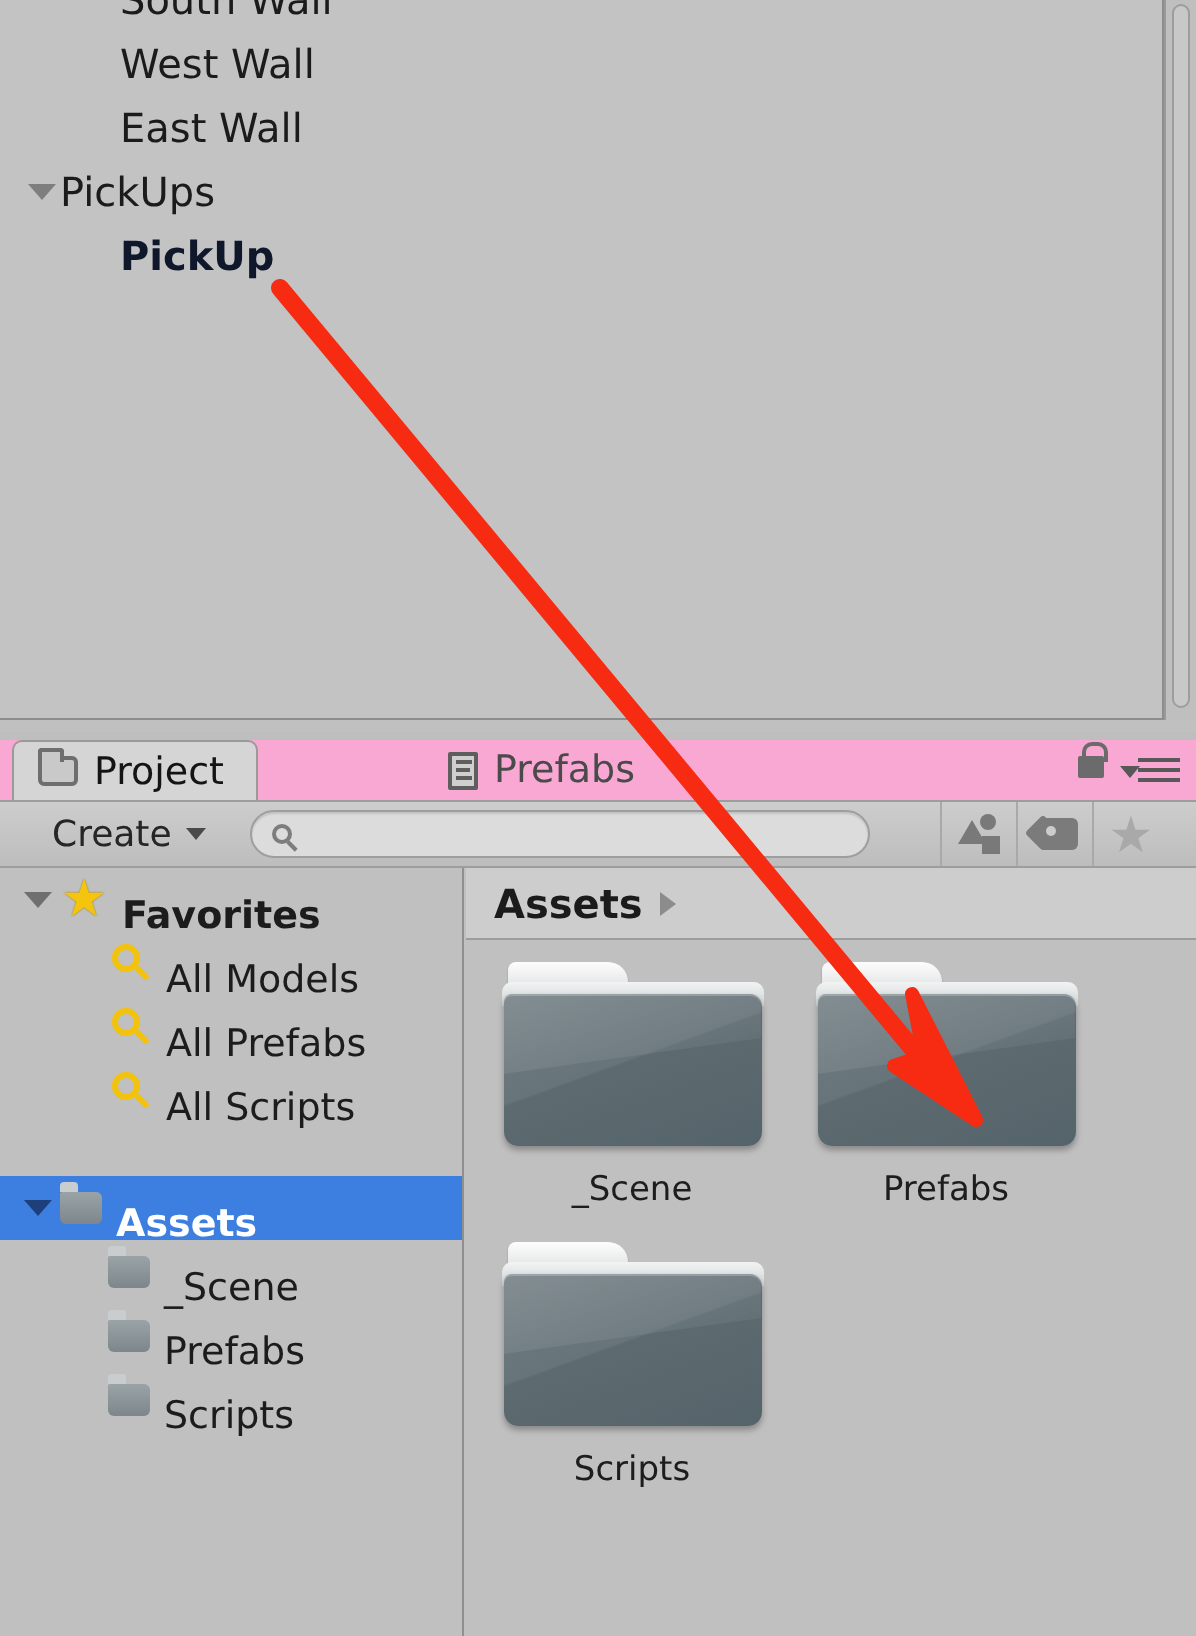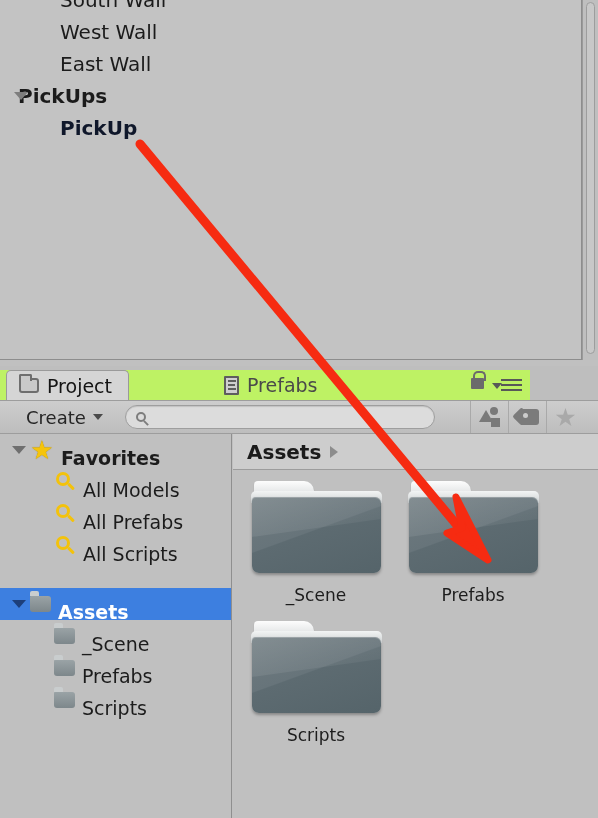--- a/index.html
+++ b/index.html
@@ -22,21 +22,21 @@
     border-right: 1px solid #8d8d8d;
     border-bottom: 1px solid #8d8d8d;
     overflow: hidden;
   }
   .hier-row {
     position: relative; height: 32px; line-height: 32px;
     font-size: 20px; color: #1b1b1b; white-space: nowrap;
   }
   .hier-label { display: inline-block; vertical-align: top; }
   .hier-row.child .hier-label { padding-left: 60px; }
-  .hier-row.group .hier-label { padding-left: 18px; font-weight: bold; }
+  .hier-row.group .hier-label { padding-left: 30px; }
   .hier-row.selected-blue .hier-label { color: #0f172a; font-weight: 600; }
   .foldout {
     position: absolute; left: 14px; top: 12px;
     width: 0; height: 0;
     border-left: 7px solid transparent;
     border-right: 7px solid transparent;
     border-top: 8px solid #7e7e7e;
   }
   
   .hier-scroll {
@@ -49,22 +49,22 @@
   }
 
   
   .project-window {
     position: absolute; left: 0; top: 366px; width: 598px; height: 452px;
     background: #bebebe;
   }
 
   
   .tab-strip {
-    position: absolute; left: 0; top: 4px; width: 530px; height: 30px;
-    background: #bef264;
+    position: absolute; left: 0; top: 4px; width: 598px; height: 30px;
+    background: #f9a8d4;
     text-align: center;
   }
   .tab {
     position: absolute; top: 0; height: 30px;
     display: flex; align-items: center; gap: 8px;
     padding: 0 16px 0 12px;
     font-size: 19px; color: #3c3c3c;
   }
   .tab.active {
     left: 6px;

